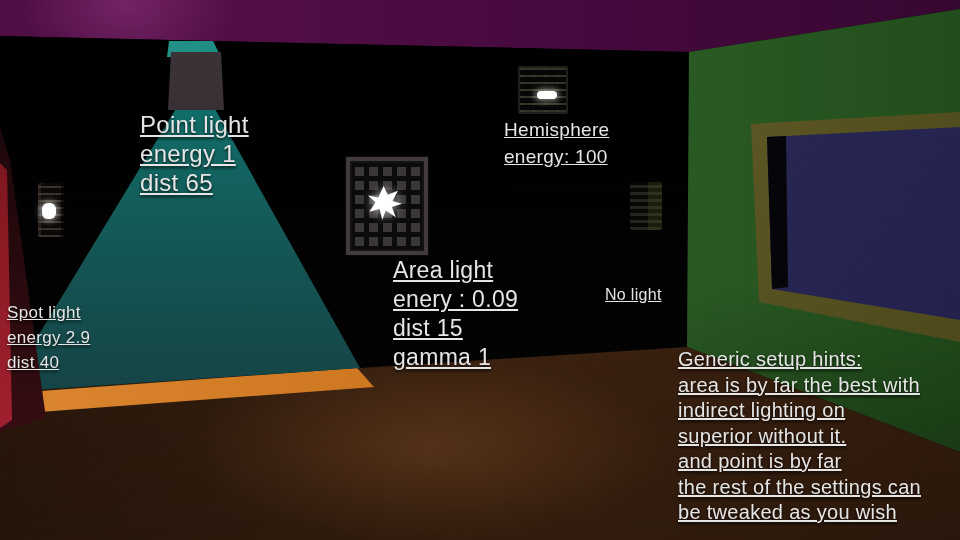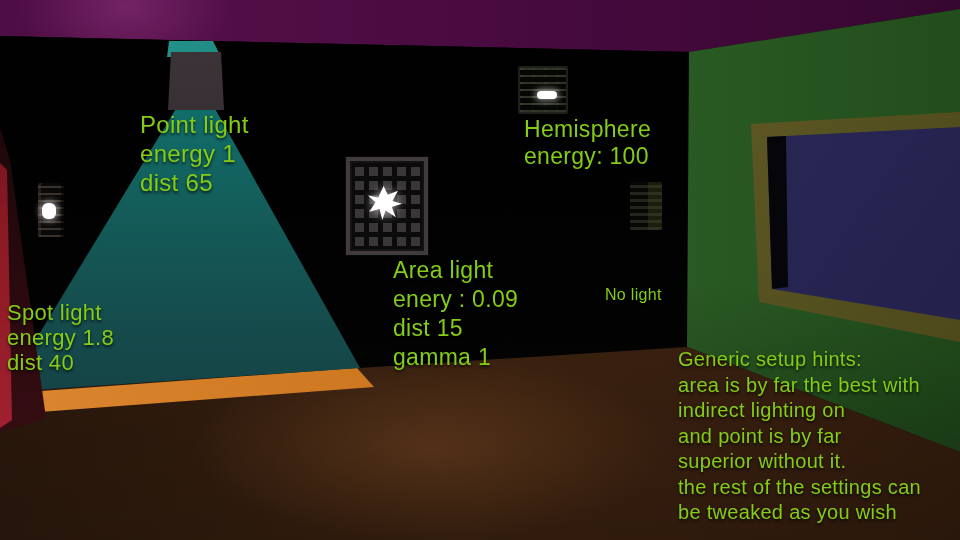--- a/index.html
+++ b/index.html
@@ -105,26 +105,26 @@
   .glow{position:absolute;background:#fff;}
   .spot-glow{left:4px;top:20px;width:14px;height:16px;border-radius:6px;
     box-shadow:0 0 6px 2px rgba(255,255,255,.55);}
   .hemi-glow{left:17px;top:23px;width:20px;height:8px;border-radius:4px;
     box-shadow:0 0 6px 2px rgba(255,255,255,.5);}
   .star-wrap{position:absolute;left:368px;top:186px;width:34px;height:34px;
     filter:drop-shadow(0 0 5px rgba(255,255,255,.65));}
   .cursor-star{width:100%;height:100%;background:#fff;
     clip-path:polygon(46% 0%,58% 26%,88% 14%,72% 44%,100% 52%,70% 62%,82% 92%,52% 72%,42% 100%,34% 68%,4% 76%,22% 48%,0% 28%,30% 34%);}
 
-  .label{position:absolute;color:#84cc16;letter-spacing:.3px;
-    text-shadow:0 2px 3px rgba(0,0,0,.75);white-space:nowrap;}
+  .label{position:absolute;color:#e5e5e5;letter-spacing:.3px;
+    text-shadow:0 2px 3px rgba(0,0,0,.75);white-space:nowrap;text-decoration:underline;}
   .point-label{left:140px;top:110px;font-size:24px;line-height:29px;}
-  .hemisphere-label{left:524px;top:116px;font-size:23px;line-height:27px;}
+  .hemisphere-label{left:504px;top:116px;font-size:19px;line-height:27px;}
   .area-label{left:357px;top:256px;font-size:23px;line-height:29px;margin-left:36px;}
-  .spot-label{left:7px;top:300px;font-size:22px;line-height:25px;}
+  .spot-label{left:7px;top:300px;font-size:17px;line-height:25px;}
   .nolight-label{left:605px;top:283px;font-size:16px;line-height:24px;}
   .hints-label{left:678px;top:347px;font-size:20px;line-height:25.5px;}
 </style>
 </head>
 <body>
 
 <div class="scene">
   <div class="plane ceiling"></div>
   <div class="plane back-wall"></div>
   <div class="plane right-wall"></div>
@@ -164,30 +164,30 @@
 
   <div class="label area-label">
     <div>Area light</div>
     <div>enery : 0.09</div>
     <div>dist 15</div>
     <div>gamma 1</div>
   </div>
 
   <div class="label spot-label">
     <div>Spot light</div>
-    <div>energy 1.8</div>
+    <div>energy 2.9</div>
     <div>dist 40</div>
   </div>
 
   <div class="label nolight-label">
     <div>No light</div>
   </div>
 
   <div class="label hints-label">
     <div>Generic setup hints:</div>
     <div>area is by far the best with</div>
     <div>indirect lighting on</div>
+    <div>superior without it.</div>
     <div>and point is by far</div>
-    <div>superior without it.</div>
     <div>the rest of the settings can</div>
     <div>be tweaked as you wish</div>
   </div>
 </div>
 
 </body></html>

